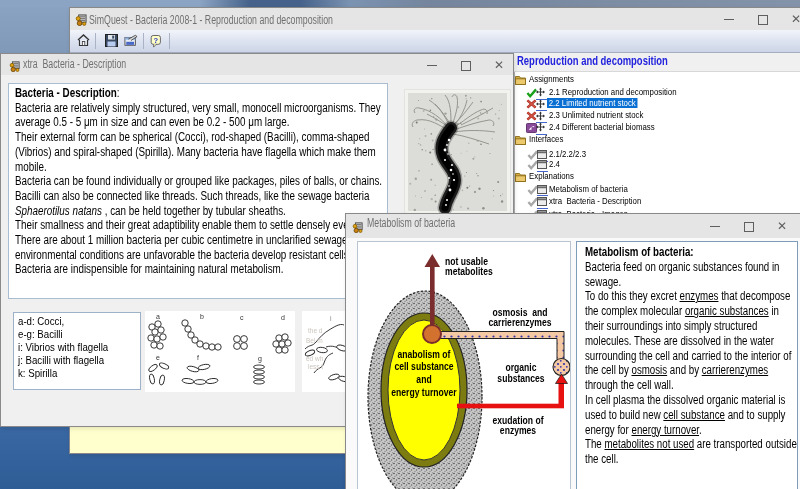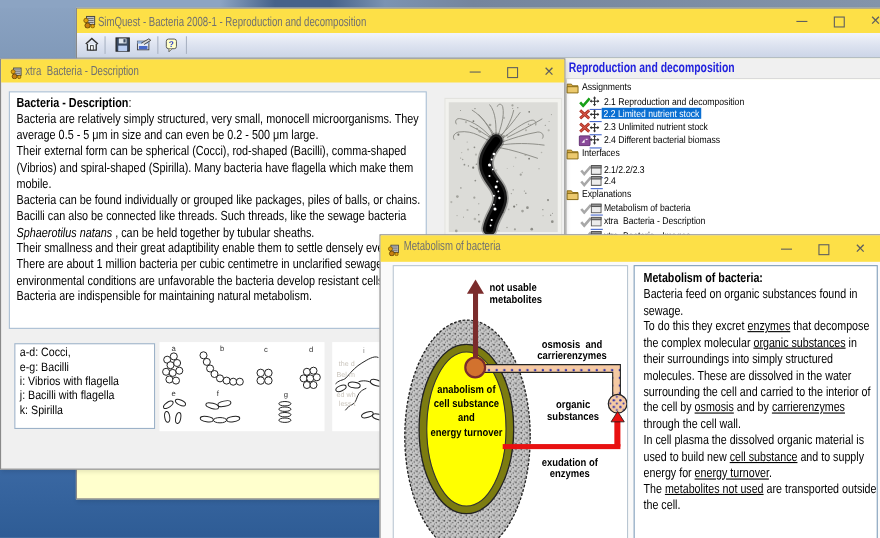--- a/index.html
+++ b/index.html
@@ -1,18 +1,18 @@
 <!DOCTYPE html>
 <html><head><meta charset="utf-8"><style>
 html,body{margin:0;padding:0}
 #desk{position:relative;width:800px;height:489px;overflow:hidden;font-family:"Liberation Sans",sans-serif;
 background:linear-gradient(180deg,#8ca4c3 0px,#8099b9 54px,#55799f 280px,#3a68a3 426px,#2e5c95 489px)}
 .abs{position:absolute}
 .win{position:absolute;background:#f0f0f0;border:1px solid #898989;box-shadow:1px 2px 4px rgba(0,0,0,0.10)}
-.tbar{position:absolute;left:0;top:0;right:0;background:#fde047}
+.tbar{position:absolute;left:0;top:0;right:0;background:#e5e5e5}
 .ttext{position:absolute;font-size:12px;color:#707070;white-space:nowrap;transform:scaleX(0.73);transform-origin:0 0}
 .minb{width:10px;height:1px;background:#5f5f5f}
 .maxb{width:8px;height:8px;border:1px solid #5f5f5f}
 .clsx{font-size:12px;line-height:10px;color:#5f5f5f}
 .sx{white-space:nowrap;transform-origin:0 0;display:block}
 .trow{position:absolute;height:12px;font-size:9px;color:#000;white-space:nowrap}
 .trtxt{position:absolute;white-space:nowrap;transform:scaleX(0.87);transform-origin:0 0;top:0}
 </style></head><body>
 <div id="desk">
 

